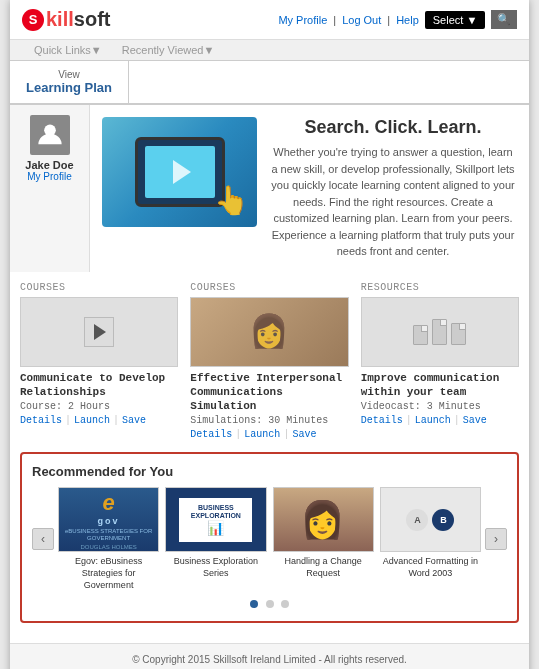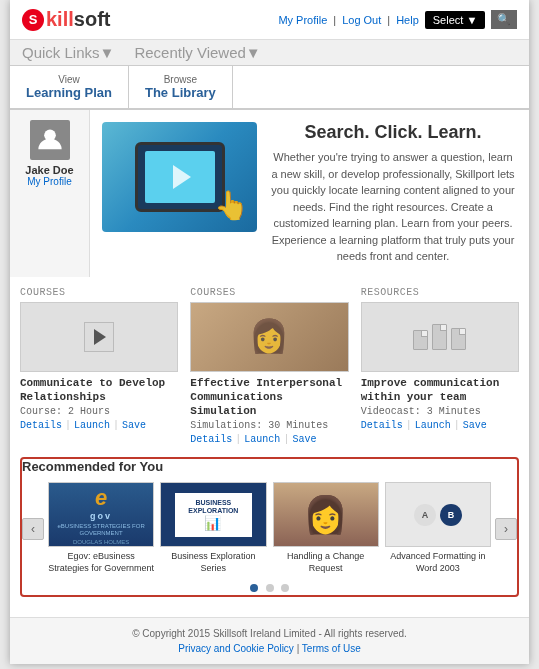--- a/index.html
+++ b/index.html
@@ -13,21 +13,21 @@
     .logo-text { font-size: 20px; font-weight: bold; color: #ef4444; }
     .logo-soft { color: #333; font-size: 20px; font-weight: bold; }
     .logo-circle { width: 22px; height: 22px; background: #e8001c; border-radius: 50%; display: inline-flex; align-items: center; justify-content: center; margin-right: 2px; }
     .logo-circle span { color: white; font-weight: bold; font-size: 13px; }
     .header-right { display: flex; align-items: center; gap: 6px; font-size: 11px; color: #555; }
     .header-right a { color: #0066cc; text-decoration: none; }
     .select-btn { background: #000000; color: white; border: none; padding: 3px 8px; font-size: 11px; cursor: pointer; border-radius: 2px; }
     .search-icon-btn { background: #666; color: white; border: none; padding: 3px 6px; cursor: pointer; font-size: 11px; }
     
     
-    .nav-bar { background: #f0f0f0; border-bottom: 1px solid #ccc; padding: 4px 12px; display: flex; gap: 20px; font-size: 15px; }
+    .nav-bar { background: #f0f0f0; border-bottom: 1px solid #ccc; padding: 4px 24px; display: flex; gap: 20px; font-size: 11px; }
     .nav-item { color: #333; cursor: pointer; font-weight: bold; }
     .nav-item span { color: #999; font-weight: normal; }
     
     
     .nav-links { display: flex; border-bottom: 2px solid #ccc; }
     .nav-link { padding: 8px 16px; text-align: center; border-right: 1px solid #ccc; cursor: pointer; }
     .nav-link .top-label { font-size: 10px; color: #666; }
     .nav-link .main-label { font-size: 13px; color: #2a6099; font-weight: bold; }
     
     
@@ -61,21 +61,21 @@
     
     .thumb-video { display: flex; align-items: center; justify-content: center; }
     .play-icon { width: 30px; height: 30px; background: #ddd; border: 1px solid #bbb; display: flex; align-items: center; justify-content: center; }
     .play-triangle { width: 0; height: 0; border-top: 8px solid transparent; border-bottom: 8px solid transparent; border-left: 12px solid #555; margin-left: 2px; }
     
     .thumb-docs { display: flex; align-items: center; justify-content: center; gap: 3px; }
     .doc-shape { width: 18px; height: 24px; background: #ccc; border: 1px solid #aaa; border-radius: 1px; position: relative; }
     .doc-shape::before { content: ''; position: absolute; top: 0; right: 0; width: 5px; height: 5px; background: #eee; border-left: 1px solid #aaa; border-bottom: 1px solid #aaa; }
     
     
-    .recommended { border: 2px solid #c0392b; border-radius: 4px; padding: 0; margin: 0 0 10px 0; }
+    .recommended { border: 2px solid #c0392b; border-radius: 4px; padding: 10px; margin: 0 0 10px 0; }
     .recommended-title { font-size: 13px; font-weight: bold; color: #333; margin-bottom: 8px; }
     .rec-carousel { display: flex; align-items: center; gap: 4px; }
     .carousel-arrow { width: 22px; height: 22px; background: #ddd; border: 1px solid #bbb; display: flex; align-items: center; justify-content: center; cursor: pointer; flex-shrink: 0; border-radius: 2px; font-size: 12px; color: #666; }
     .rec-items { display: flex; gap: 6px; flex: 1; overflow: hidden; }
     .rec-item { flex: 1; text-align: center; cursor: pointer; }
     .rec-thumb { width: 100%; height: 65px; background: #e0e0e0; border: 1px solid #ccc; margin-bottom: 4px; display: flex; align-items: center; justify-content: center; overflow: hidden; }
     .rec-title { font-size: 9px; color: #333; line-height: 1.3; }
     
     .carousel-dots { text-align: center; margin-top: 6px; }
     .dot { display: inline-block; width: 8px; height: 8px; border-radius: 50%; margin: 0 2px; }
@@ -127,24 +127,20 @@
     <div class="nav-item">
       <span>Recently Viewed</span><span>▼</span>
     </div>
   </div>
 
   <div class="nav-links">
     <div class="nav-link">
       <div class="top-label">View</div>
       <div class="main-label">Learning Plan</div>
     </div>
-    <div class="nav-link">
-      <div class="top-label">Browse</div>
-      <div class="main-label">The Library</div>
-    </div>
   </div>
 
   <div style="display:flex;">
 
     <div class="sidebar">
       <div class="avatar">
         <svg viewBox="0 0 24 24">
           <circle cx="12" cy="8" r="5" fill="#fff"></circle>
           <path d="M2 20c0-5 4.5-9 10-9s10 4 10 9" fill="#fff"></path>
         </svg>

